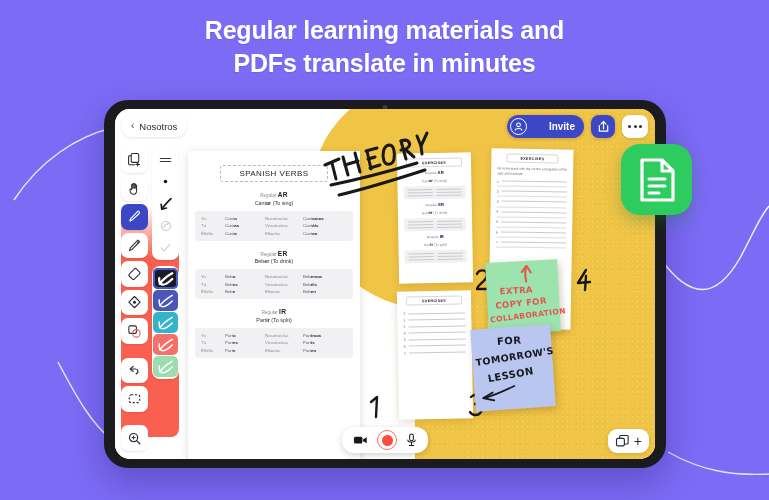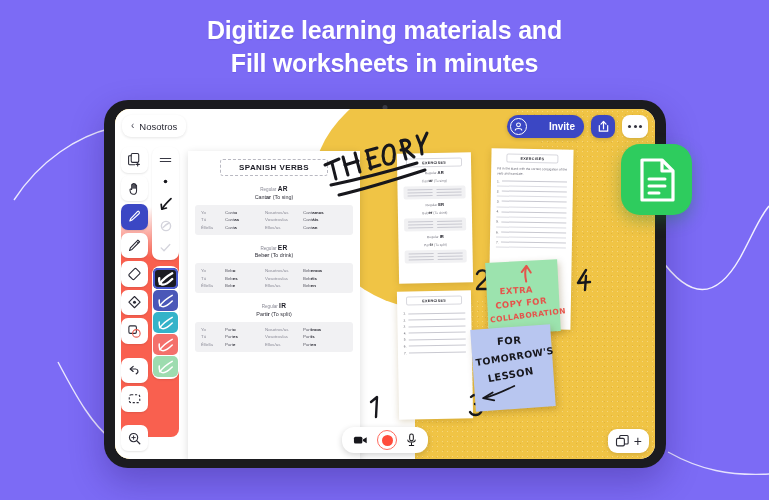--- a/index.html
+++ b/index.html
@@ -135,24 +135,24 @@
   }
   .sw.active { outline:2px solid #4a5bd0; outline-offset:-2px; }
   .gap8 { height:8px; }
 
   
   .doc {
     position:absolute; left:73px; top:42px; width:172px; height:310px;
     background:#fff; box-shadow:0 2px 8px rgba(0,0,0,.14);
   }
   .doc-title {
-    margin:8px auto 0; width:108px; height:17px;
+    margin:14px auto 0; width:108px; height:17px;
     border:1px dashed #b9b9c2; border-radius:3px;
     display:flex; align-items:center; justify-content:center;
-    font-size:8px; font-weight:bold; letter-spacing:.4px; color:#1d1d26;
+    font-size:8px; font-weight:normal; letter-spacing:.4px; color:#1d1d26;
   }
   .sec { margin-top:9px; text-align:center; }
   .sec .kind { font-size:4.6px; color:#8a8a96; }
   .sec .kind b { font-size:6.6px; color:#1d1d26; letter-spacing:.3px; }
   .sec .verb { font-size:5.4px; color:#33333d; margin-top:1.5px; }
   .sec .verb b { font-weight:bold; }
   .conj {
     margin:5px 7px 0; background:#F1F1F3; border-radius:3px;
     padding:5px 6px; display:grid; grid-template-columns:20px 36px 34px 36px;
     gap:2.5px 4px; font-size:4.4px; color:#5d5d68;
@@ -230,22 +230,22 @@
 <body>
 
 <svg class="bg-curves" width="769" height="500" viewBox="0 0 769 500">
   <path d="M 14 200 C 40 160 78 136 112 128" stroke="#ffffff" stroke-width="1.4" fill="none" opacity=".85"></path>
   <path d="M 58 362 C 78 400 92 424 112 440" stroke="#ffffff" stroke-width="1.4" fill="none" opacity=".85"></path>
   <path d="M 660 258 C 690 300 716 300 740 258 C 752 236 760 216 769 206" stroke="#ffffff" stroke-width="1.5" fill="none" opacity=".9"></path>
   <path d="M 668 452 C 700 470 730 476 769 474" stroke="#ffffff" stroke-width="1.4" fill="none" opacity=".8"></path>
 </svg>
 
 <div class="headline">
-  <span>Digitize learning materials and</span>
-  <span>Fill worksheets in minutes</span>
+  <span>Regular learning materials and</span>
+  <span>PDFs translate in minutes</span>
 </div>
 
 <div class="tablet">
   <div class="tablet-cam"></div>
   <div class="screen">
 
     <div class="board">
       <div class="board-texture"></div>
       <div class="white-page"></div>
       <div class="board-round"></div>

